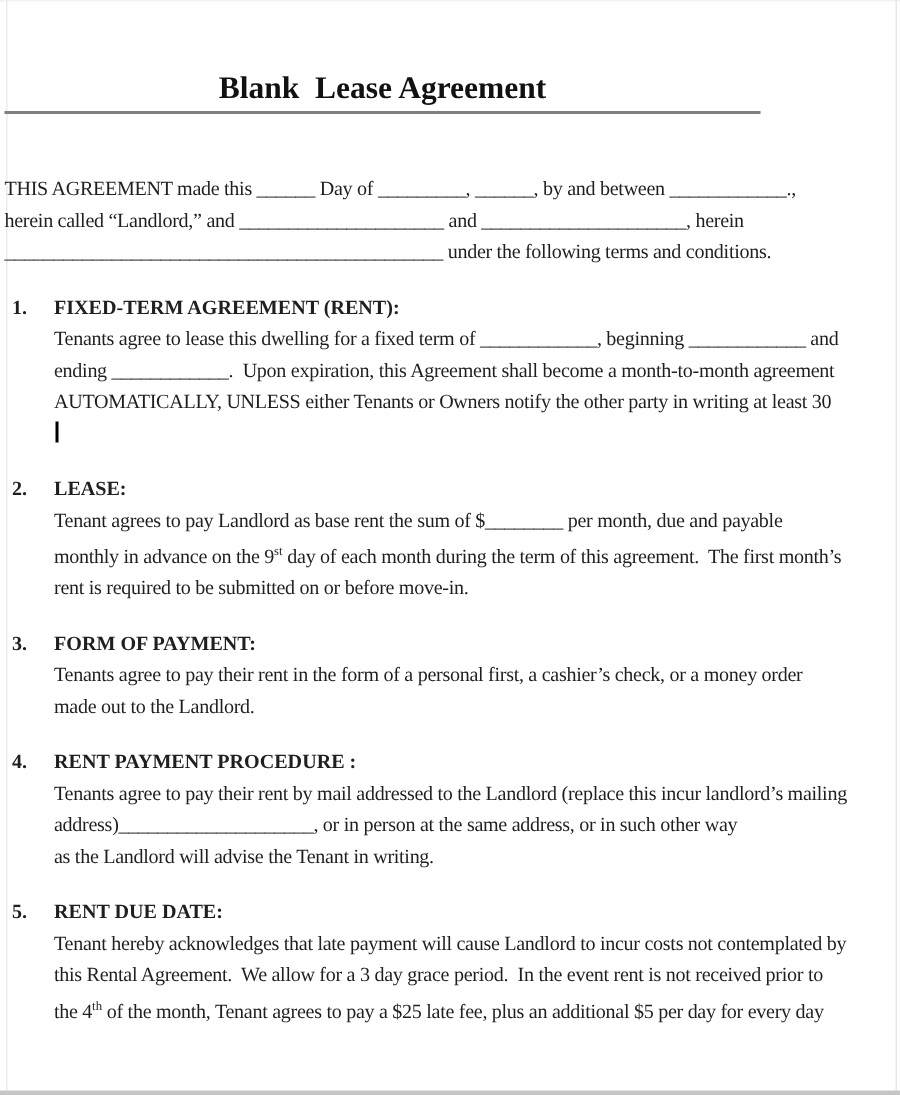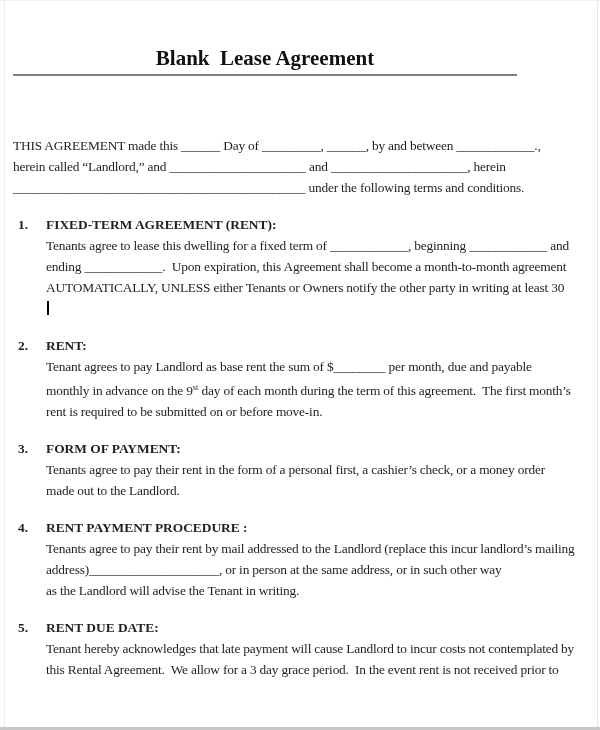--- a/index.html
+++ b/index.html
@@ -8,30 +8,30 @@
     position: relative; overflow: hidden;
     font-family: "Liberation Serif", serif;
     color: #1f1f1f;
   }
   
   .edge-top    { position: absolute; left: 0; right: 0; top: 0; height: 1px; background: #f2f2f2; }
   .edge-left   { position: absolute; left: 4px; top: 0; bottom: 3px; width: 1px; background: #ececec; }
   .edge-right  { position: absolute; right: 2px; top: 0; bottom: 3px; width: 1px; background: #e7e7e7; }
   .edge-bottom { position: absolute; left: 0; right: 0; bottom: 0; height: 3px; background: #c6c6c6; }
 
-  .content { position: absolute; left: 13px; top: 0; width: 574px; }
+  .content { position: absolute; left: 3px; top: 0; width: 574px; }
 
   h1.doc-title {
     width: 504px; margin: 46px 0 0 0;
     text-align: center; white-space: pre;
     font-size: 21px; line-height: 24px; font-weight: bold; color: #111;
   }
   .title-rule { width: 504px; height: 2px; background: #7f7f7f; margin-top: 4px; }
 
-  .intro { margin-top: 59px; }
+  .intro { margin-top: 39px; }
 
   .tline {
     font-size: 13.4px; line-height: 21px;
     letter-spacing: -0.2px; white-space: pre; color: #1f1f1f;
   }
   sup { font-size: 8.5px; letter-spacing: 0; }
 
   .sections { margin-top: 0; }
   .section { position: relative; margin-top: 16px; padding-left: 33px; }
   .snum {
@@ -70,21 +70,21 @@
       <span class="snum">1.</span>
       <div class="shead">FIXED-TERM AGREEMENT (RENT):</div>
       <div class="tline">Tenants agree to lease this dwelling for a fixed term of ____________, beginning ____________ and</div>
       <div class="tline">ending ____________.  Upon expiration, this Agreement shall become a month-to-month agreement</div>
       <div class="tline">AUTOMATICALLY, UNLESS either Tenants or Owners notify the other party in writing at least 30</div>
       <div class="tline"><span class="caret"></span></div>
     </div>
 
     <div class="section">
       <span class="snum">2.</span>
-      <div class="shead">RENT:</div>
+      <div class="shead">LEASE:</div>
       <div class="tline">Tenant agrees to pay Landlord as base rent the sum of $________ per month, due and payable</div>
       <div class="tline"><span>monthly in advance on the 9</span><sup>st</sup><span> day of each month during the term of this agreement.  The first month’s</span></div>
       <div class="tline">rent is required to be submitted on or before move-in.</div>
     </div>
 
     <div class="section">
       <span class="snum">3.</span>
       <div class="shead">FORM OF PAYMENT:</div>
       <div class="tline">Tenants agree to pay their rent in the form of a personal first, a cashier’s check, or a money order</div>
       <div class="tline">made out to the Landlord.</div>
@@ -96,16 +96,17 @@
       <div class="tline">Tenants agree to pay their rent by mail addressed to the Landlord (replace this incur landlord’s mailing</div>
       <div class="tline">address)____________________, or in person at the same address, or in such other way</div>
       <div class="tline">as the Landlord will advise the Tenant in writing.</div>
     </div>
 
     <div class="section">
       <span class="snum">5.</span>
       <div class="shead">RENT DUE DATE:</div>
       <div class="tline">Tenant hereby acknowledges that late payment will cause Landlord to incur costs not contemplated by</div>
       <div class="tline">this Rental Agreement.  We allow for a 3 day grace period.  In the event rent is not received prior to</div>
+      <div class="tline"><span>the 4</span><sup>th</sup><span> of the month, Tenant agrees to pay a $25 late fee, plus an additional $5 per day for every day</span></div>
     </div>
 
   </div>
 </div>
 
 </body></html>

